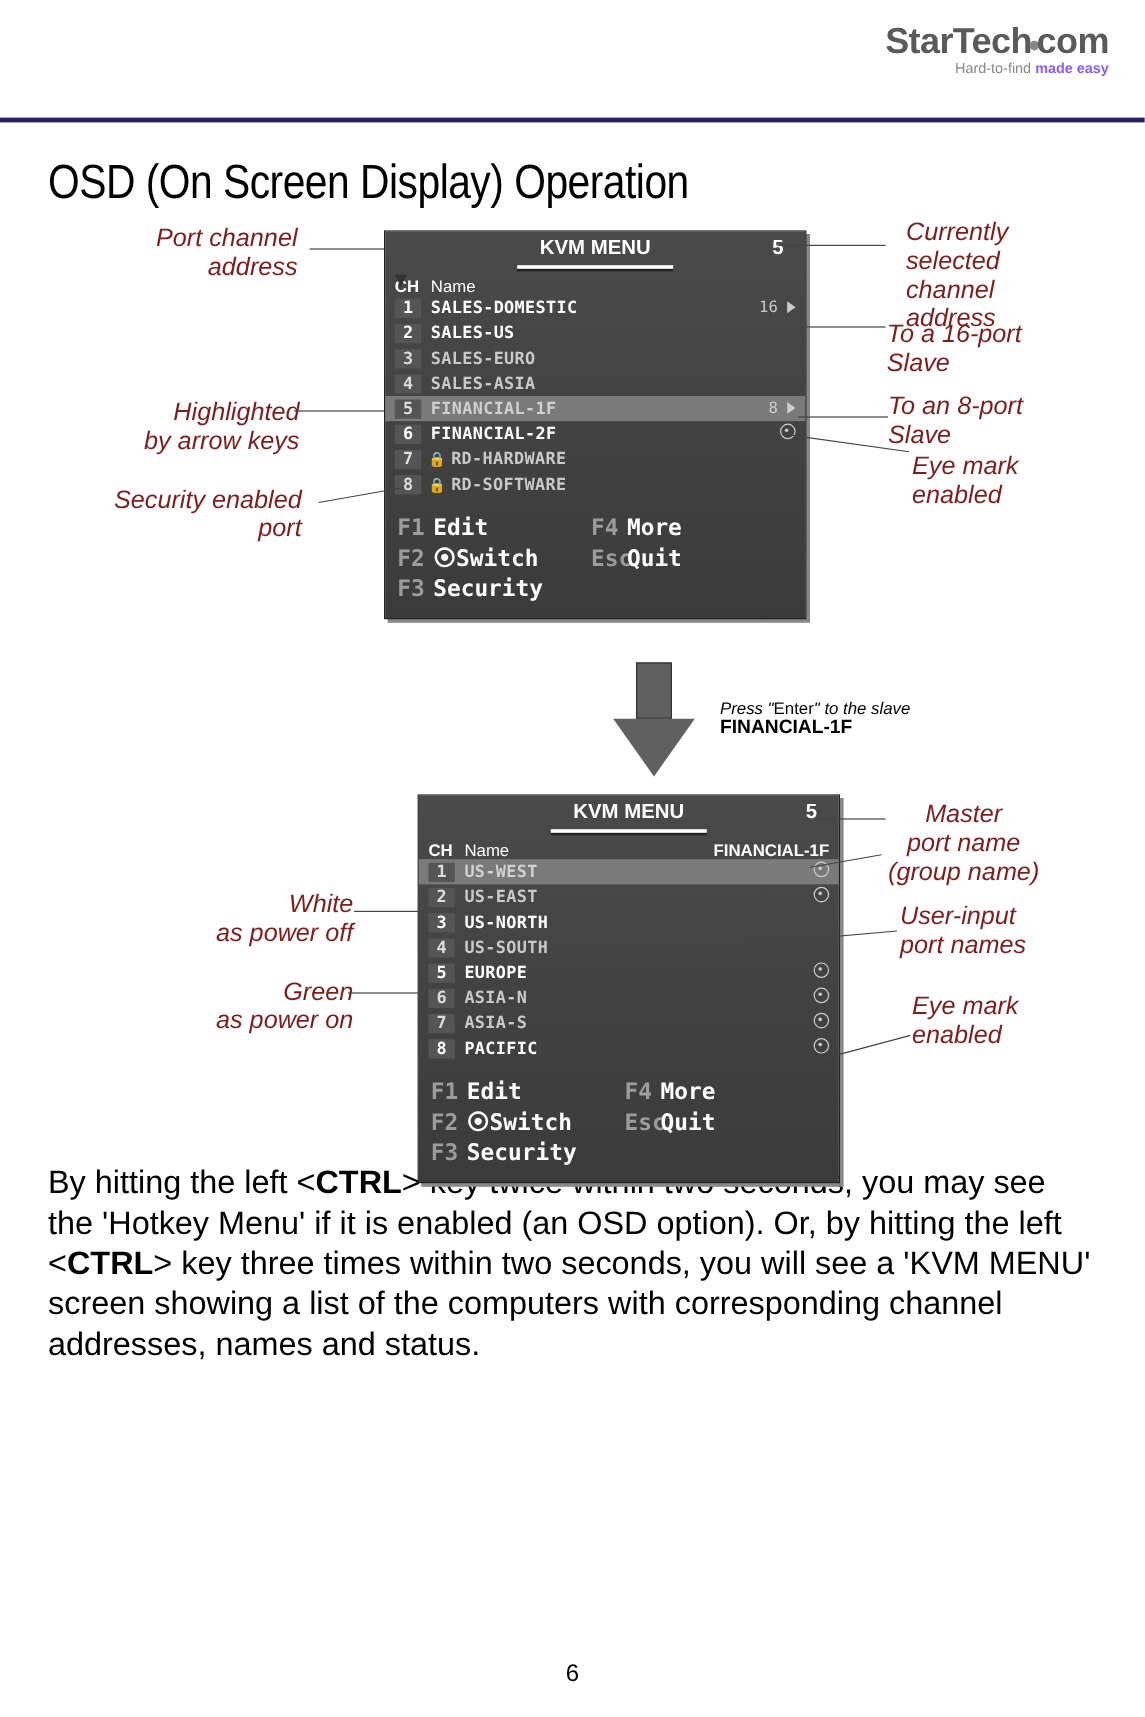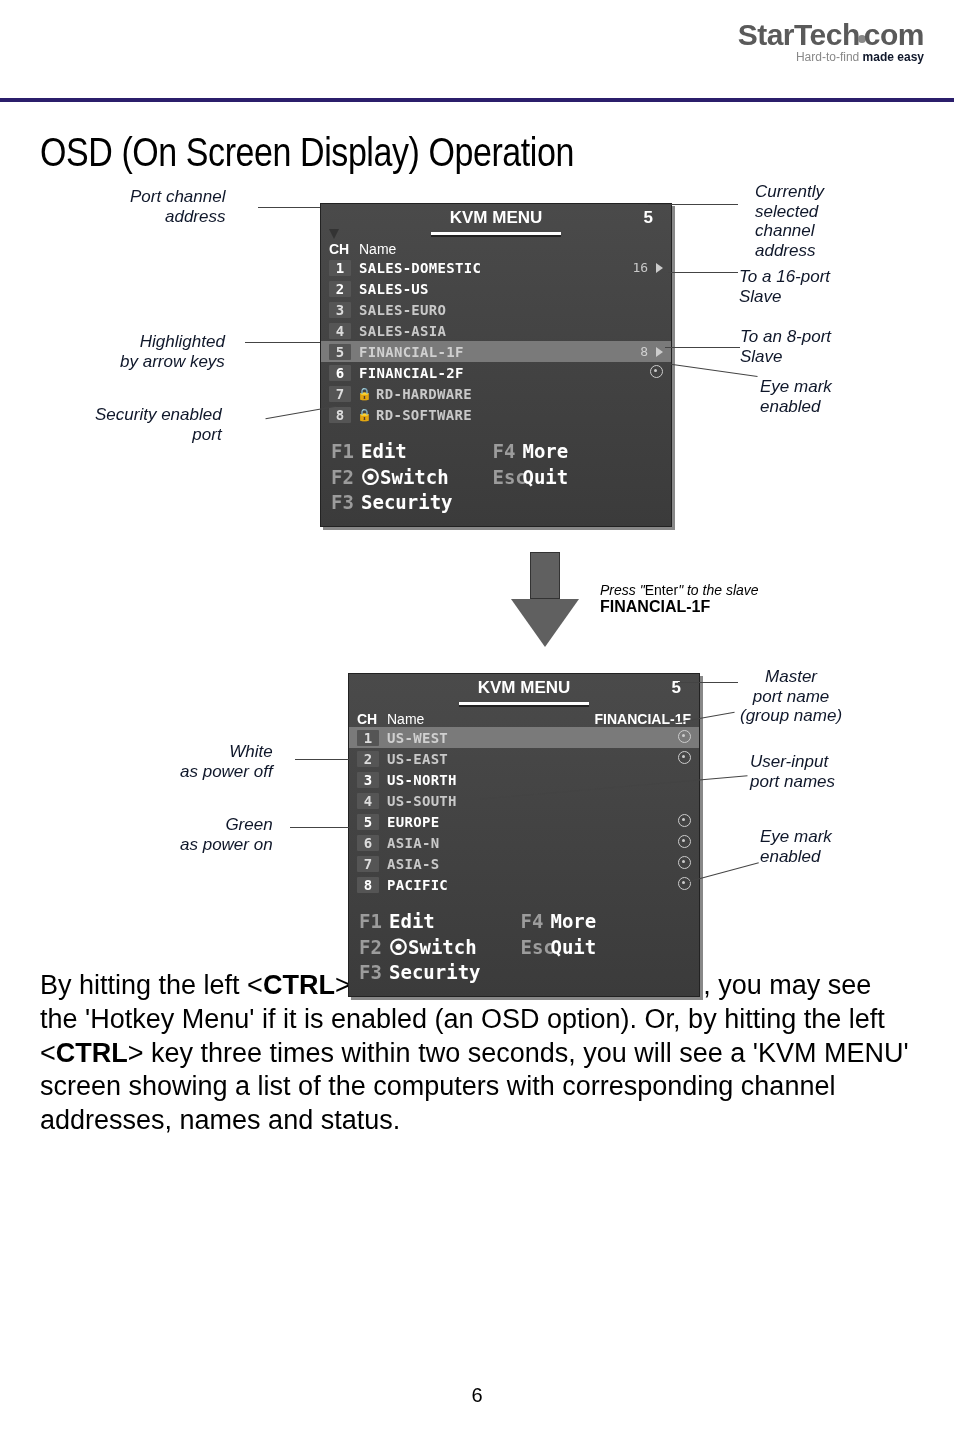--- a/index.html
+++ b/index.html
@@ -39,21 +39,21 @@
     border-radius: 50%;
     vertical-align: 2px;
     margin: 0 -2px;
   }
   .logo-tag {
     font-size: 12px;
     color: #888;
     text-align: right;
     margin-top: -2px;
   }
-  .logo-tag b { color: #0f172a; }
+  .logo-tag b { color: #8b5cf6; }
   .page {
     padding: 18px 40px 0 40px;
   }
   h1 {
     font-family: "Arial Narrow", Arial, sans-serif;
     font-weight: 400;
     font-size: 40px;
     margin: 10px 0 12px 0;
     letter-spacing: -0.5px;
     transform: scaleX(0.85);
@@ -67,21 +67,20 @@
 
   .osd {
     position: absolute;
     width: 350px;
     background: linear-gradient(#4a4a4a,#3b3b3b);
     border: 1px solid #222;
     box-shadow: 3px 3px 0 #888;
     color: #fff;
     font-family: "Lucida Console", monospace;
     font-size: 15px;
-    margin-top: 11px;
   }
   .osd-title {
     display: flex;
     justify-content: center;
     align-items: center;
     position: relative;
     height: 28px;
     font-family: Arial, sans-serif;
     font-weight: bold;
     color: #fff;
@@ -132,22 +131,22 @@
   .osd-foot .fk { color: #9c9c9c; font-weight:bold; display:inline-block; width:30px;}
   .osd-foot .lbl { color:#fff; font-weight:bold;}
   .osd-foot .col { display:inline-block; width: 150px;}
   .eye { display:inline-block; width:11px; height:11px; border:1.5px solid #ccc; border-radius:50%; position:relative;}
   .eye::after{ content:""; position:absolute; left:3px; top:3px; width:3px; height:3px; background:#ccc; border-radius:50%;}
   .tri { display:inline-block; width:0; height:0; border-top:5px solid transparent; border-bottom:5px solid transparent; border-left:7px solid #ccc; vertical-align:-1px;}
 
   .callout {
     position: absolute;
     font-style: italic;
-    font-size: 17px;
-    color: #0f172a;
+    font-size: 21px;
+    color: #7f1d1d;
     line-height: 1.15;
   }
   .callout.right { text-align: left; }
   .callout.left { text-align: right; }
 
   .lead {
     position:absolute;
     background:#444;
   }
 

